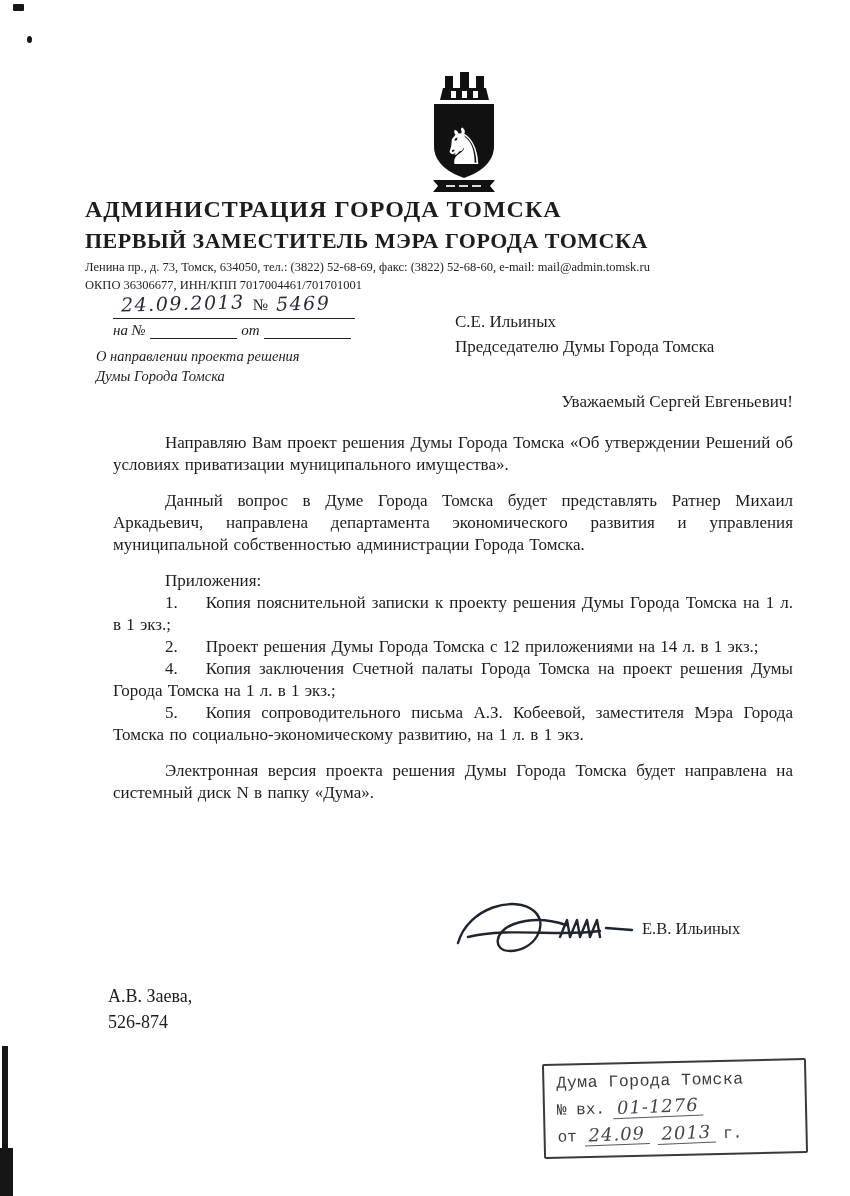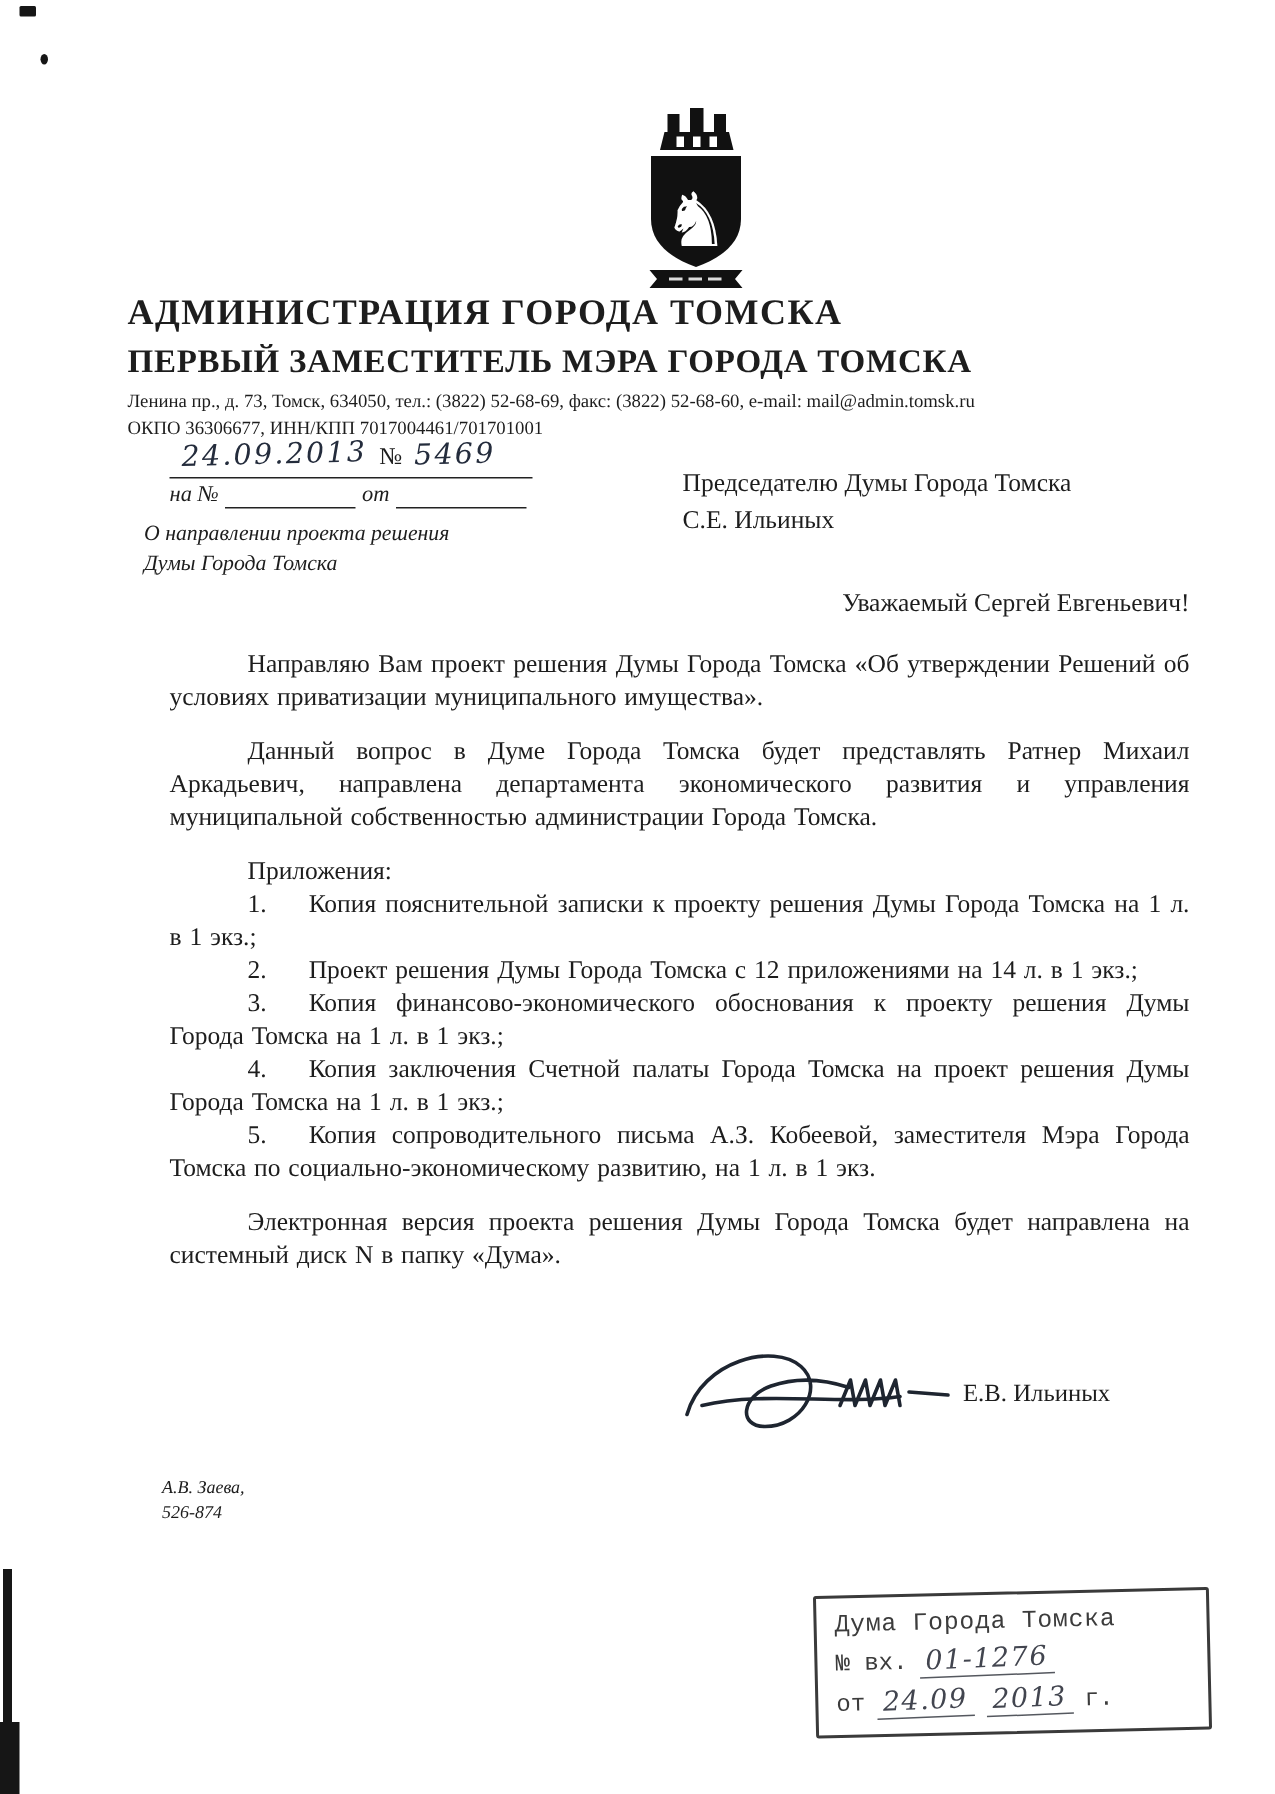--- a/index.html
+++ b/index.html
@@ -50,21 +50,21 @@
   .para{font-size:17px;line-height:22px;text-align:justify;text-indent:52px;margin:0 0 14px 0;word-spacing:1px;}
   .para.item, .para.label{margin:0;}
   .para.closing{margin-top:14px;}
   .gap{display:inline-block;width:28px;}
 
   
   .signature-svg{position:absolute;left:450px;top:891px;width:195px;height:72px;}
   .sig-name{position:absolute;left:642px;top:919px;font-size:16.5px;white-space:nowrap;}
 
   
-  .executor{position:absolute;left:108px;top:983px;font-size:12px;line-height:1.45;font-style:italic;}
+  .executor{position:absolute;left:108px;top:983px;font-size:18px;line-height:1.45;}
 
   
   .stamp{
     position:absolute;left:543px;top:1061px;width:236px;
     border:2.5px solid #3a3a3a;border-radius:2px;
     padding:8px 12px 10px 12px;
     transform:rotate(-1.3deg);
     color:#3c3c3c;
     font-family:"Liberation Mono","DejaVu Sans Mono",monospace;
   }
@@ -125,38 +125,37 @@
     </div>
     <div class="ref-line2">
       <span class="lbl">на №</span>
       <span class="uline"></span>
       <span class="lbl">от</span>
       <span class="uline"></span>
     </div>
   </div>
 
   <div class="recipient">
+    <div>С.Е. Ильиных</div>
     <div>Председателю Думы Города Томска</div>
-    <div>С.Е. Ильиных</div>
   </div>
 
   <div class="subject">
     <div>О направлении проекта решения</div>
     <div>Думы Города Томска</div>
   </div>
 
   <div class="bodytext">
     <div class="salutation">Уважаемый Сергей Евгеньевич!</div>
     <p class="para">Направляю Вам проект решения Думы Города Томска «Об утверждении Решений об условиях приватизации муниципального имущества».</p>
     <p class="para">Данный вопрос в Думе Города Томска будет представлять Ратнер Михаил Аркадьевич, направлена департамента экономического развития и управления муниципальной собственностью администрации Города Томска.</p>
     <p class="para label">Приложения:</p>
 
     <p class="para item"><span>1.</span><span class="gap"></span><span>Копия пояснительной записки к проекту решения Думы Города Томска на 1 л. в 1 экз.;</span></p>
     <p class="para item"><span>2.</span><span class="gap"></span><span>Проект решения Думы Города Томска с 12 приложениями на 14 л. в 1 экз.;</span></p>
-    <p class="para item"><span>3.</span><span class="gap"></span><span>Копия финансово-экономического обоснования к проекту решения Думы Города Томска на 1 л. в 1 экз.;</span></p>
     <p class="para item"><span>4.</span><span class="gap"></span><span>Копия заключения Счетной палаты Города Томска на проект решения Думы Города Томска на 1 л. в 1 экз.;</span></p>
     <p class="para item"><span>5.</span><span class="gap"></span><span>Копия сопроводительного письма А.З. Кобеевой, заместителя Мэра Города Томска по социально-экономическому развитию, на 1 л. в 1 экз.</span></p>
 
     <p class="para closing">Электронная версия проекта решения Думы Города Томска будет направлена на системный диск N в папку «Дума».</p>
   </div>
 
   <svg class="signature-svg" viewBox="0 0 195 72">
     <g fill="none" stroke="#1e2530" stroke-width="2.4" stroke-linecap="round" stroke-linejoin="round">
       <path d="M8,52 C18,16 66,4 84,20 C100,34 84,60 60,60 C42,60 44,40 64,33 C84,26 104,30 116,34"></path>
       <path d="M18,46 C60,36 110,46 150,40"></path>

